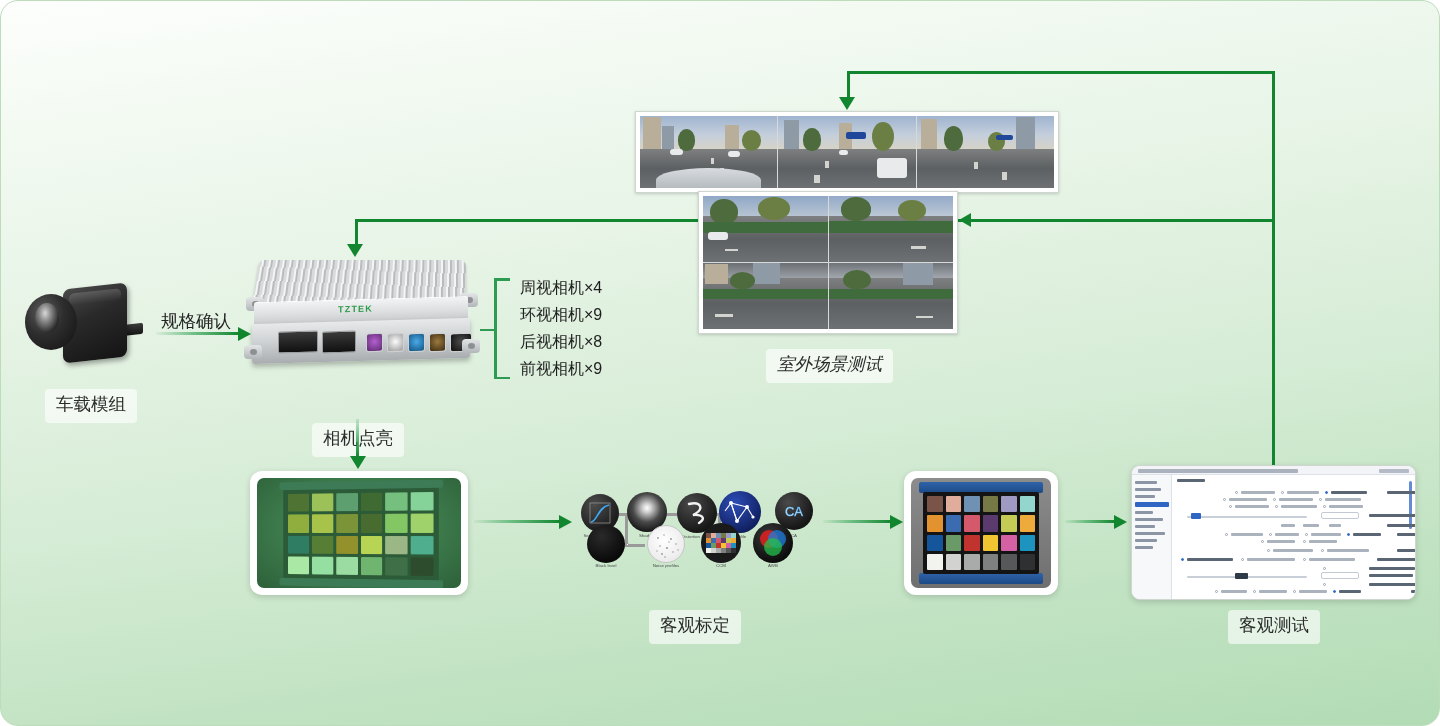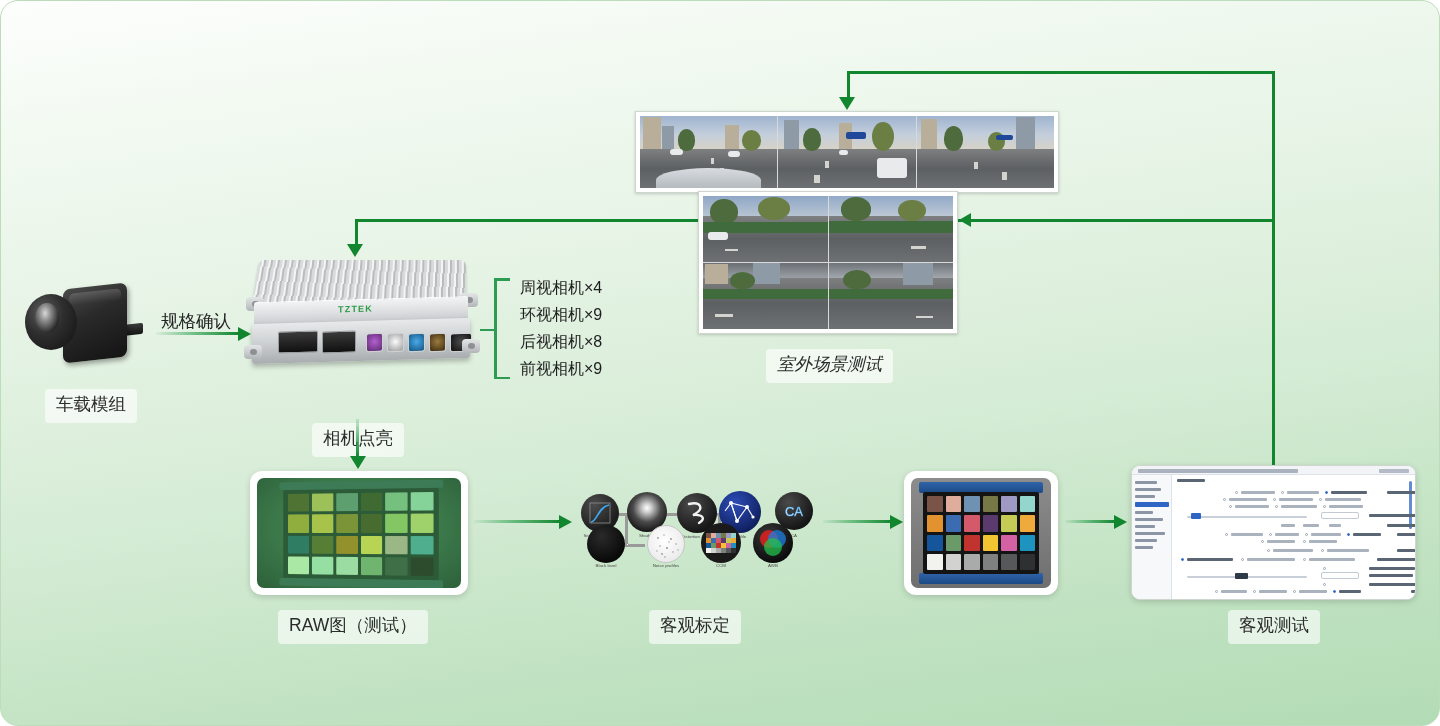--- a/index.html
+++ b/index.html
@@ -371,21 +371,20 @@
             <div style="background: rgb(169, 233, 165);"></div>
             <div style="background: rgb(150, 223, 162);"></div>
             <div style="background: rgb(154, 220, 162);"></div>
             <div style="background: rgb(111, 181, 111);"></div>
             <div style="background: rgb(63, 111, 70);"></div>
             <div style="background: rgb(45, 75, 45);"></div>
           </div>
       </div>
     </div>
   </div>
-  <div class="chip" style="left:277px; top:609px;">RAW图（测试）</div>
 
   <div class="grad-arrow" style="left:473px; top:510px; width:98px;">
     <div class="shaft"></div>
     <div class="head"></div>
   </div>
 
   <div class="abs" style="left:572px; top:488px; width:248px; height:82px;">
 
     <div class="edge" style="left:38px; top:24px; width:30px; height:3px;"></div>
     <div class="edge" style="left:78px; top:24px; width:28px; height:3px;"></div>

